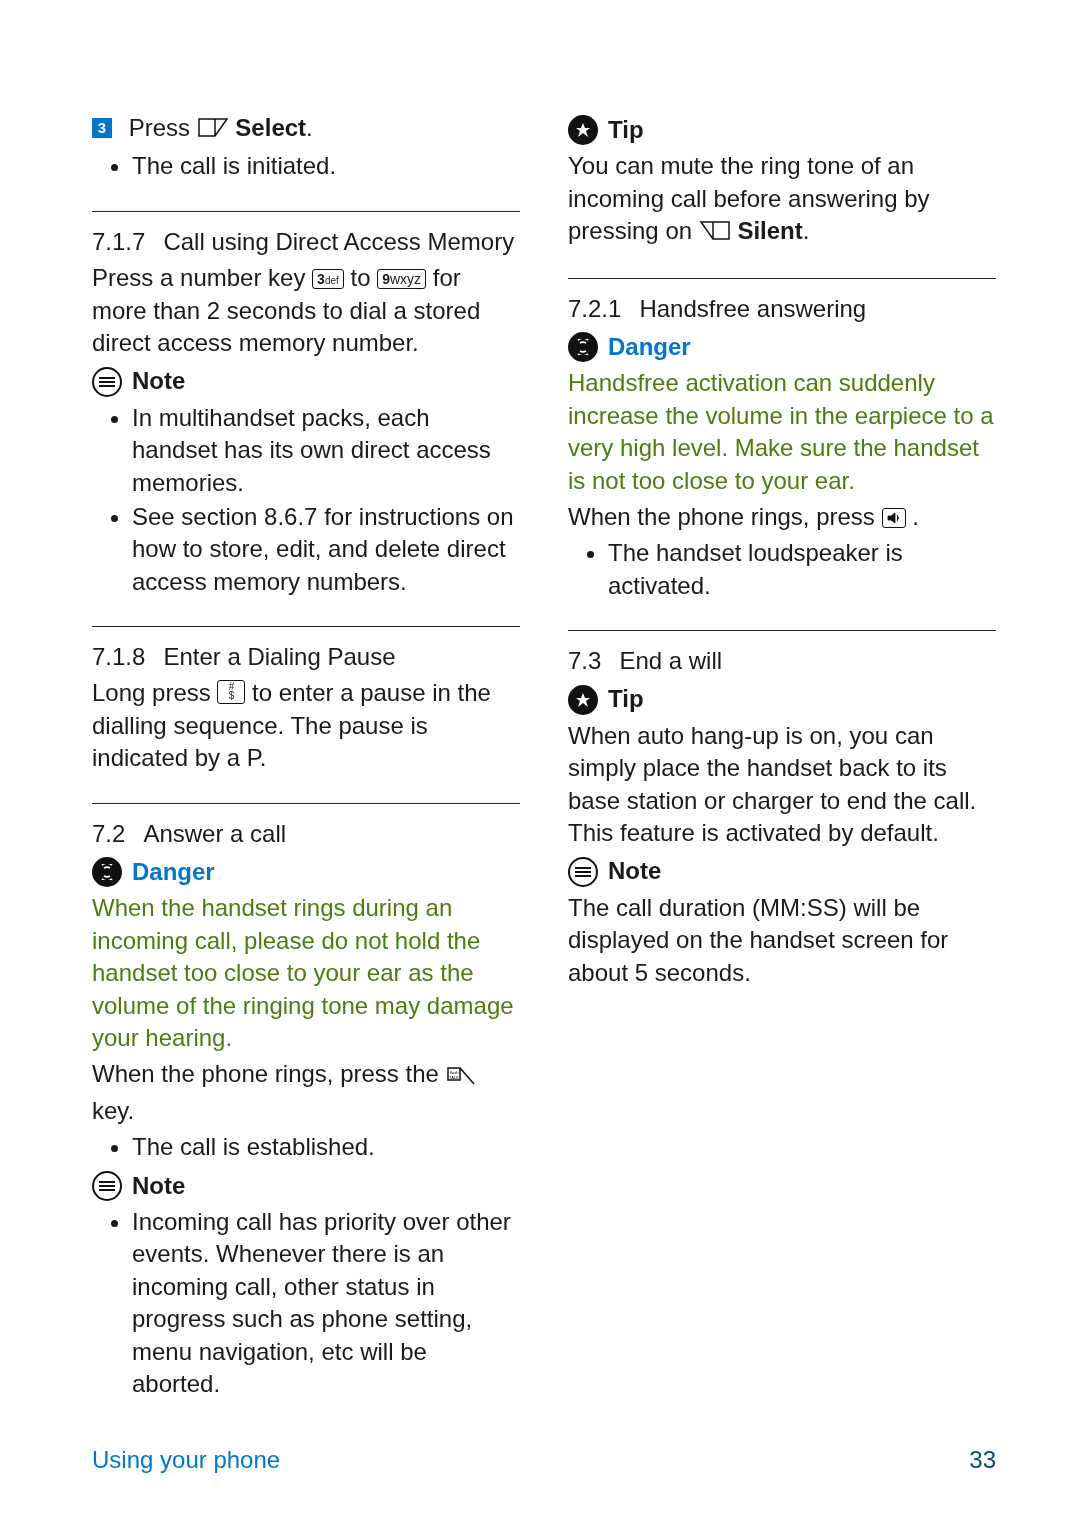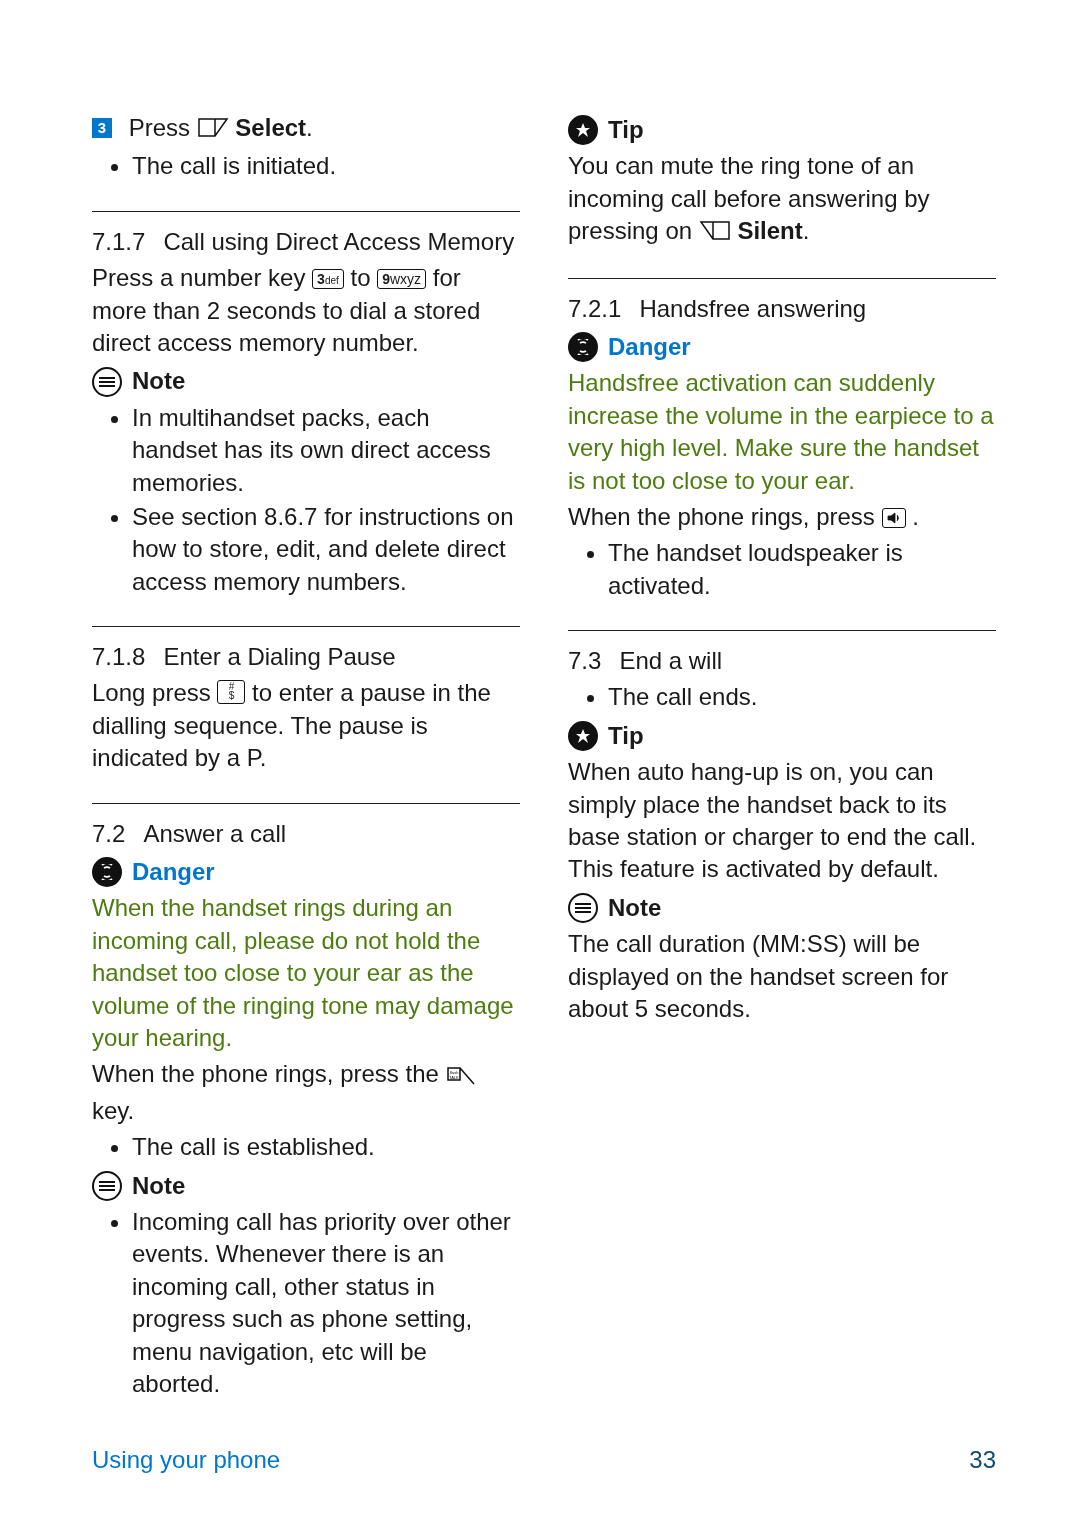--- a/index.html
+++ b/index.html
@@ -208,23 +208,20 @@
     <ul>
       <li>The handset loudspeaker is activated.</li>
     </ul>
 
     <hr class="hr">
 
     <div class="heading">
       <span class="num">7.3</span>
       <span>End a will</span>
     </div>
-    <ul>
-      <li>The call ends.</li>
-    </ul>
 
     <div class="callout">
       <span class="ico filled">
         <svg viewBox="0 0 16 16">
             <path d="M8 1 L10 6 L15 6 L11 9 L13 15 L8 11 L3 15 L5 9 L1 6 L6 6 Z" fill="#fff"></path>
           </svg>
       </span>
       <span>Tip</span>
     </div>
     <p>When auto hang-up is on, you can simply place the handset back to its base station or charger to end the call. This feature is activated by default.</p>

